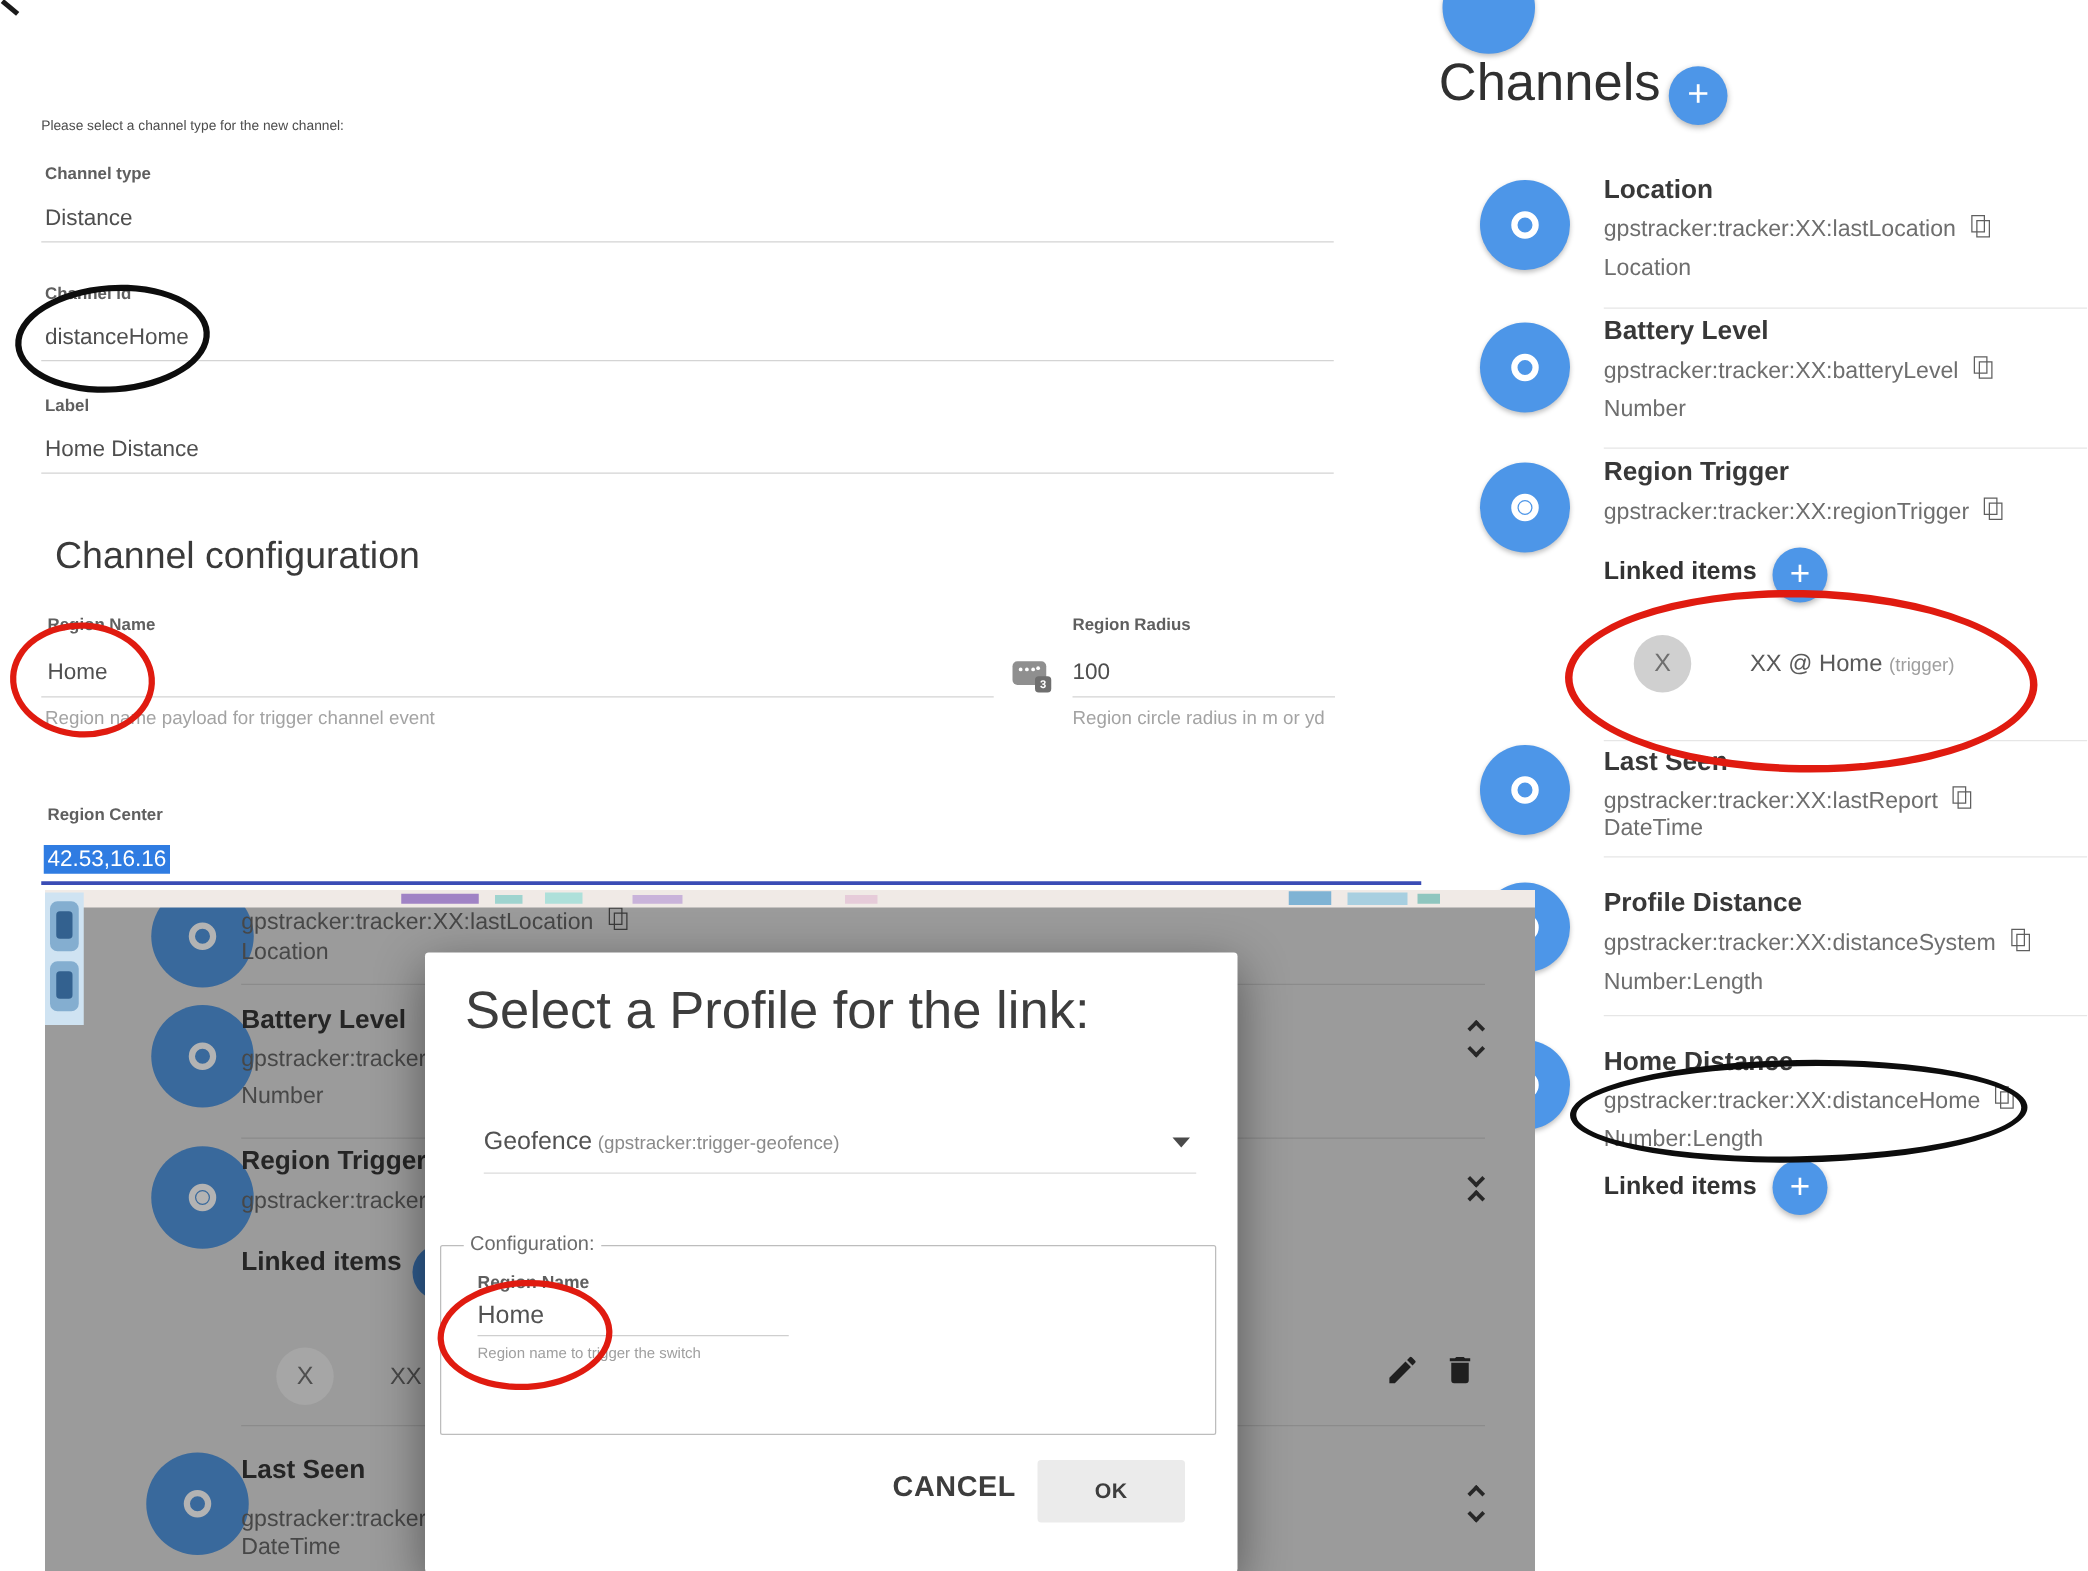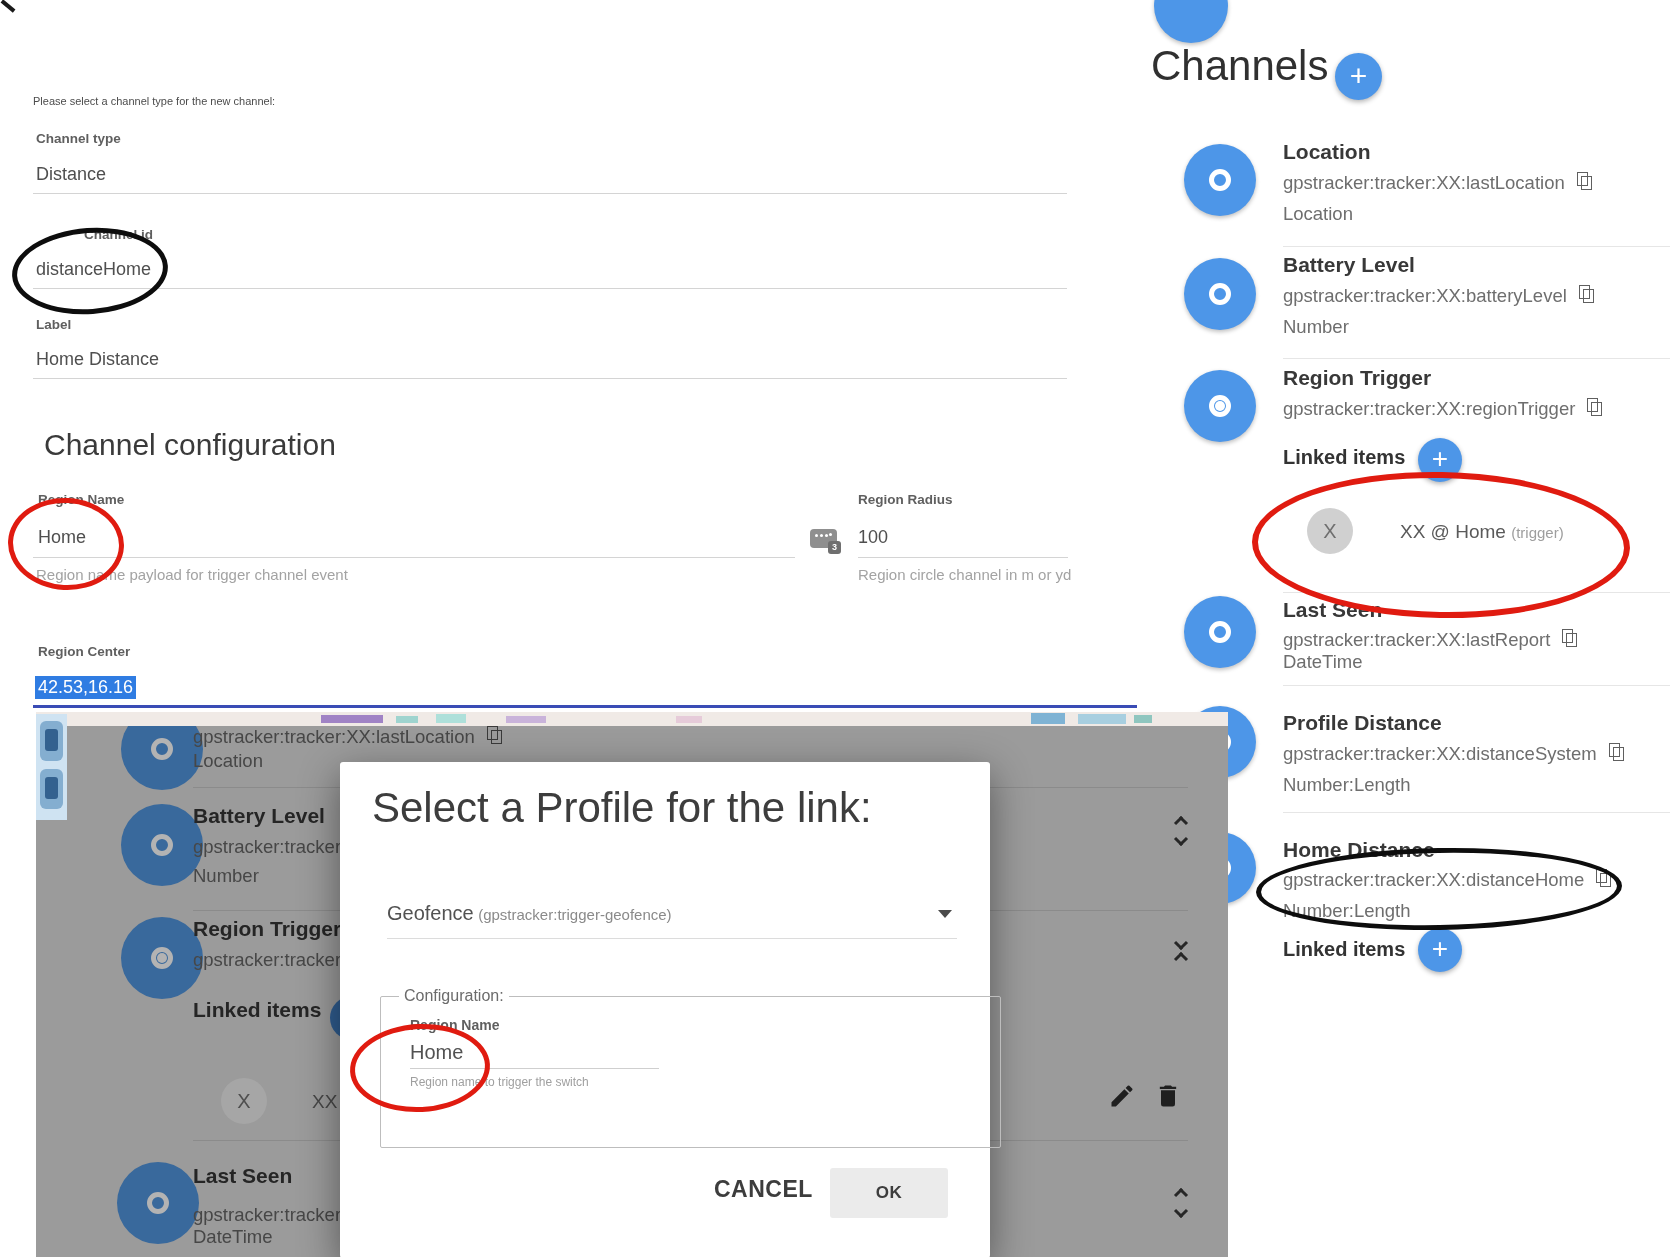--- a/index.html
+++ b/index.html
@@ -97,21 +97,21 @@
 <div id="stage">
 
   <div class="abs" style="left:0;top:4px;width:16px;height:4px;background:#1a1a1a;transform:rotate(40deg);"></div>
 
   <div class="abs intro" style="left:33px;top:95px;">Please select a channel type for the new channel:</div>
 
   <div class="abs fld-label" style="left:36px;top:131px;">Channel type</div>
   <div class="abs fld-value" style="left:36px;top:164px;">Distance</div>
   <div class="abs fld-line" style="left:33px;top:193px;width:1034px;"></div>
 
-  <div class="abs fld-label" style="left:36px;top:227px;margin-left:48px;">Channel id</div>
+  <div class="abs fld-label" style="left:36px;top:227px;">Channel id</div>
   <div class="abs fld-value" style="left:36px;top:259px;">distanceHome</div>
   <div class="abs fld-line" style="left:33px;top:288px;width:1034px;"></div>
 
   <div class="abs fld-label" style="left:36px;top:317px;">Label</div>
   <div class="abs fld-value" style="left:36px;top:349px;">Home Distance</div>
   <div class="abs fld-line" style="left:33px;top:378px;width:1034px;"></div>
 
   <div class="abs h2" style="left:44px;top:428px;">Channel configuration</div>
 
   <div class="abs fld-label" style="left:38px;top:492px;">Region Name</div>
@@ -119,21 +119,21 @@
   <div class="abs fld-line" style="left:33px;top:557px;width:762px;"></div>
   <div class="abs fld-helper" style="left:36px;top:566px;">Region name payload for trigger channel event</div>
   <div class="abs kbd-icon" style="left:810px;top:529px;">
     <div class="dots"></div>
     <div class="kbd-badge">3</div>
   </div>
 
   <div class="abs fld-label" style="left:858px;top:492px;">Region Radius</div>
   <div class="abs fld-value" style="left:858px;top:527px;">100</div>
   <div class="abs fld-line" style="left:858px;top:557px;width:210px;"></div>
-  <div class="abs fld-helper" style="left:858px;top:566px;">Region circle channel in m or yd</div>
+  <div class="abs fld-helper" style="left:858px;top:566px;">Region circle radius in m or yd</div>
 
   <div class="abs fld-label" style="left:38px;top:644px;">Region Center</div>
   <div class="abs sel-value" style="left:35px;top:676px;">42.53,16.16</div>
   <div class="abs focus-line" style="left:33px;top:705px;width:1104px;"></div>
 
   <div class="abs chan-icon" style="left:1154px;top:-31px;width:74px;height:74px;"></div>
   <div class="abs panel-title" style="left:1151px;top:42px;">Channels</div>
   <div class="abs fab fab-lg" style="left:1335px;top:53px;">+</div>
 
   <div class="abs chan-icon" style="left:1184px;top:144px;">
@@ -268,21 +268,21 @@
   <div id="modal" class="abs">
     <div class="abs dlg-title" style="left:32px;top:22px;">Select a Profile for the link:</div>
 
     <div class="abs" style="left:47px;top:140px;">
       <span class="dlg-select-main">Geofence</span>
       <span class="dlg-select-suffix">(gpstracker:trigger-geofence)</span>
     </div>
     <div class="abs caret" style="left:598px;top:148px;"></div>
     <div class="abs dlg-select-line" style="left:47px;top:176px;width:570px;"></div>
 
-    <div class="abs fieldset" style="left:12px;top:234px;width:621px;height:152px;margin-left:28px;">
+    <div class="abs fieldset" style="left:12px;top:234px;width:621px;height:152px;">
       <div class="legend">Configuration:</div>
       <div class="abs dlg-fld-label" style="left:29px;top:20px;">Region Name</div>
       <div class="abs dlg-fld-value" style="left:29px;top:44px;">Home</div>
       <div class="abs dlg-fld-line" style="left:29px;top:71px;width:249px;"></div>
       <div class="abs dlg-helper" style="left:29px;top:78px;">Region name to trigger the switch</div>
     </div>
 
     <button class="abs btn-flat" style="left:358px;top:402px;">CANCEL</button>
     <button class="abs btn-raised" style="left:490px;top:406px;width:118px;height:50px;">OK</button>
   </div>

